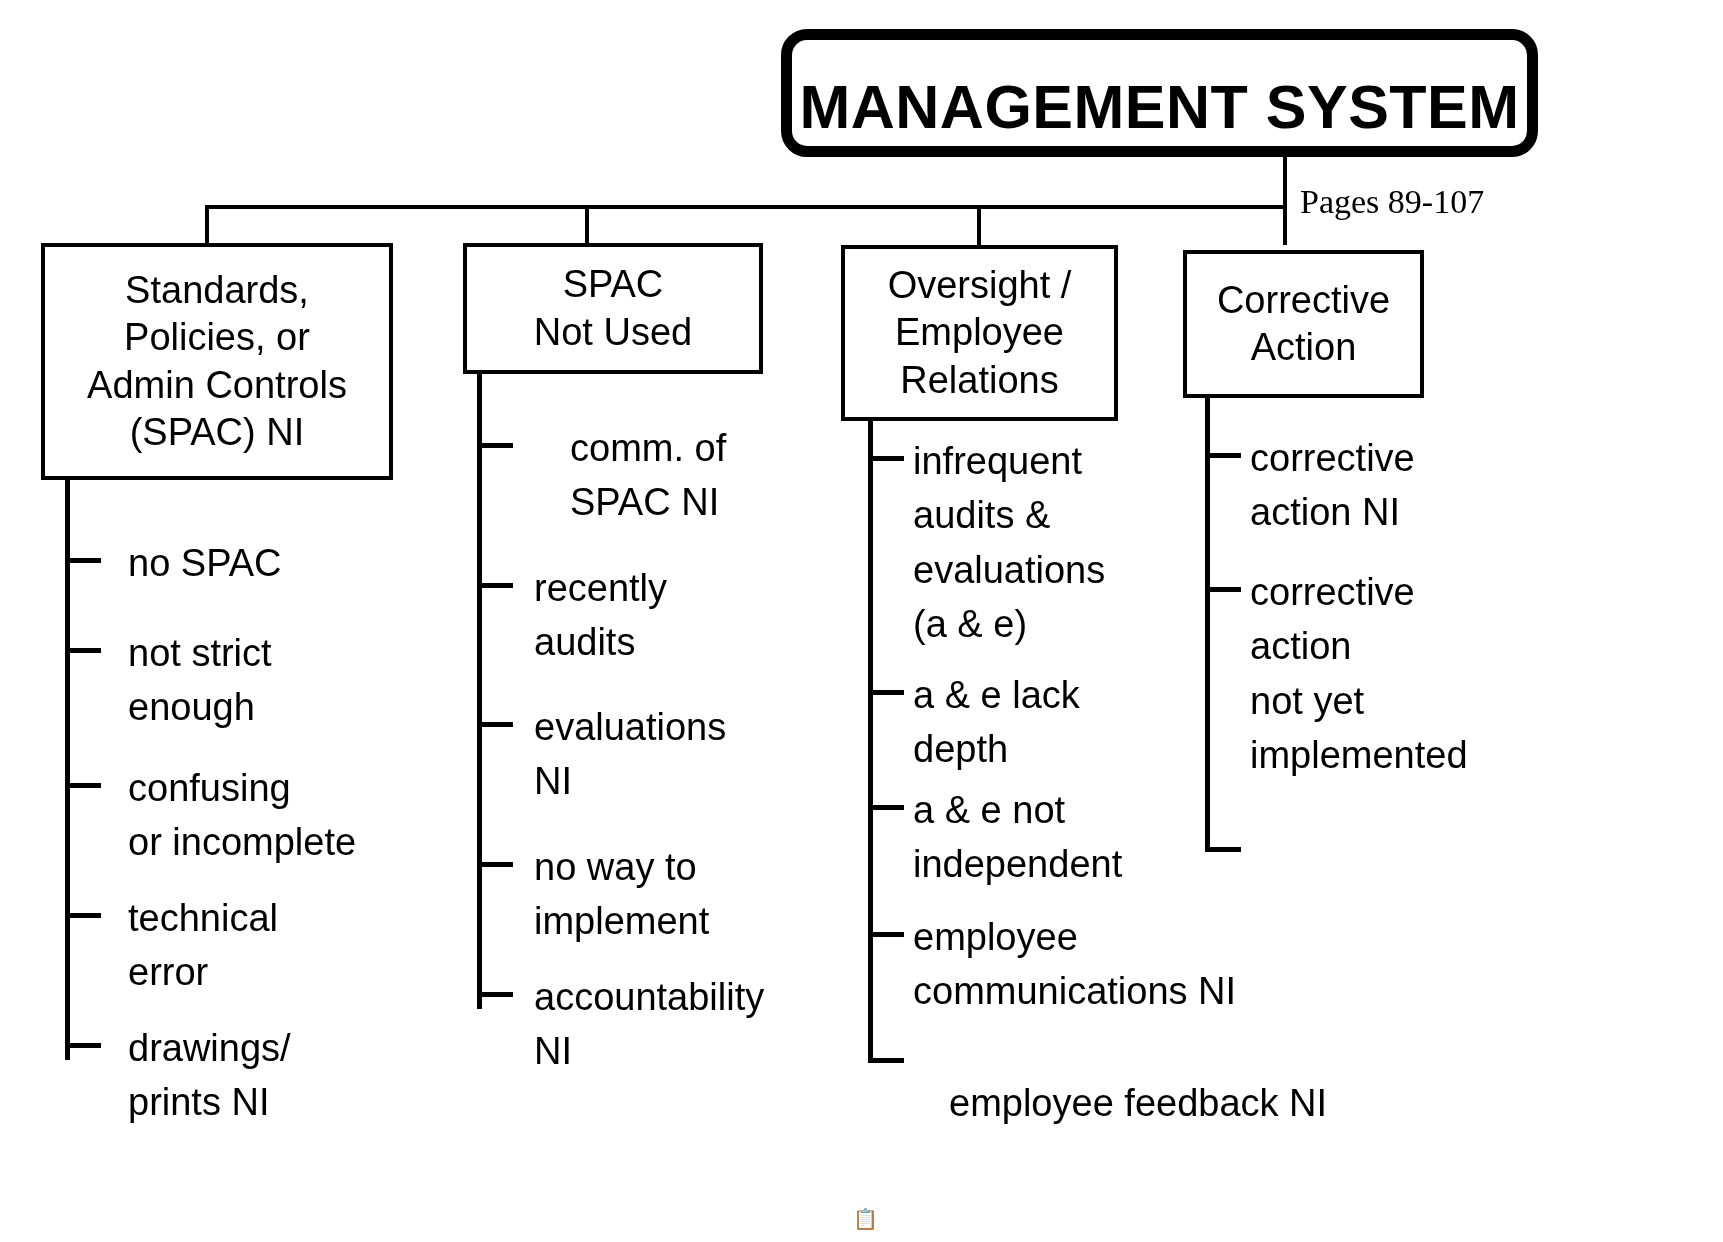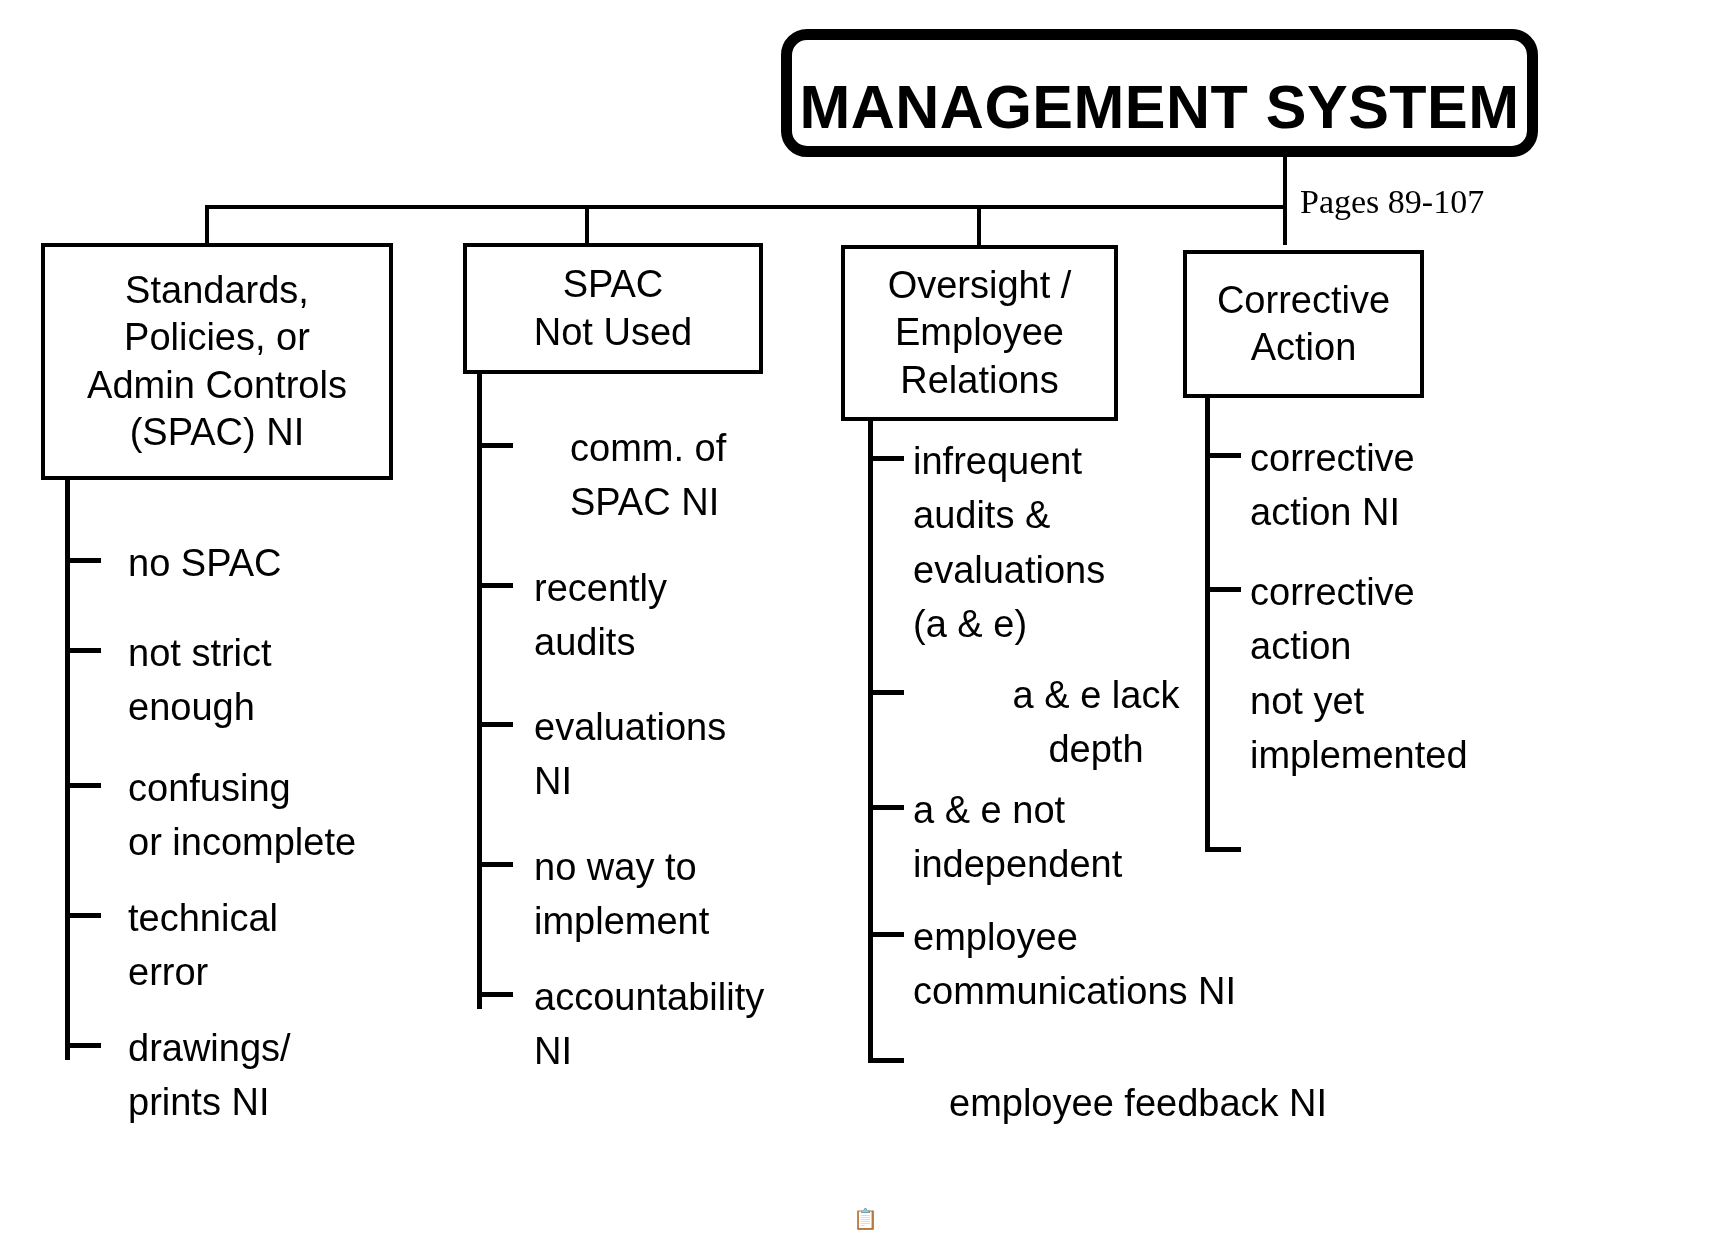--- a/index.html
+++ b/index.html
@@ -190,21 +190,21 @@
   </div>
   <div class="spine" style="left:868px; top:421px; height:639px;"></div>
 
   <div class="tick" style="left:868px; top:456px;"></div>
   <div class="item-text" style="left:913px; top:434px; width:250px;">infrequent
 audits &amp;
 evaluations
 (a &amp; e)</div>
 
   <div class="tick" style="left:868px; top:690px;"></div>
-  <div class="item-text" style="left:966px; top:668px; width:260px;text-align:center;">a &amp; e lack
+  <div class="item-text" style="left:913px; top:668px; width:260px;">a &amp; e lack
 depth</div>
 
   <div class="tick" style="left:868px; top:805px;"></div>
   <div class="item-text" style="left:913px; top:783px; width:280px;">a &amp; e not
 independent</div>
 
   <div class="tick" style="left:868px; top:932px;"></div>
   <div class="item-text" style="left:913px; top:910px; width:430px;">employee
 communications  NI</div>
 

